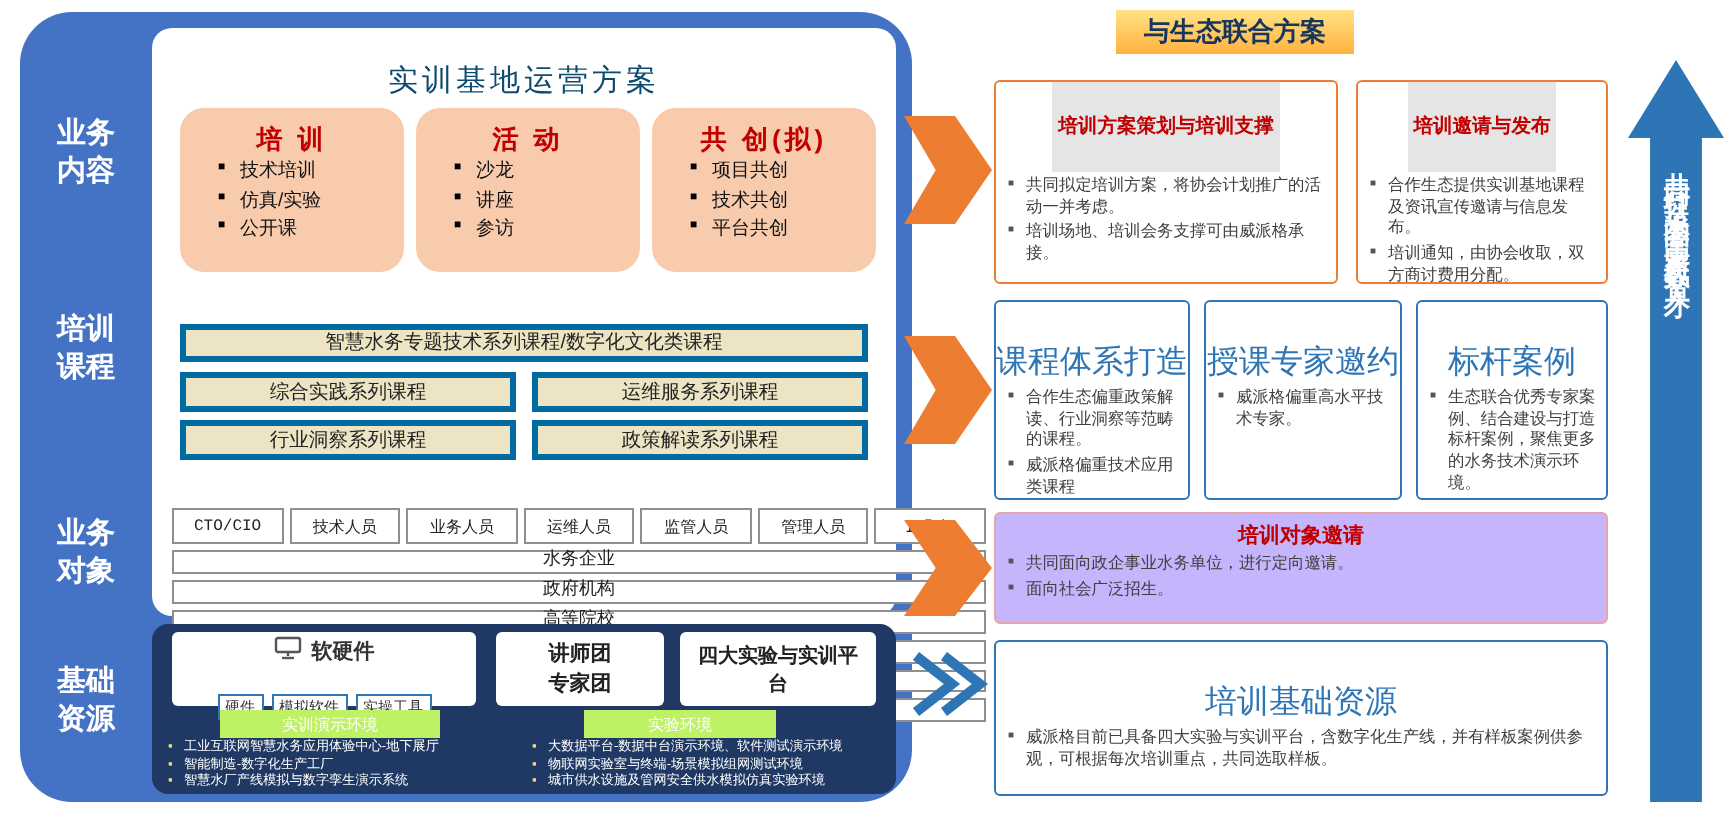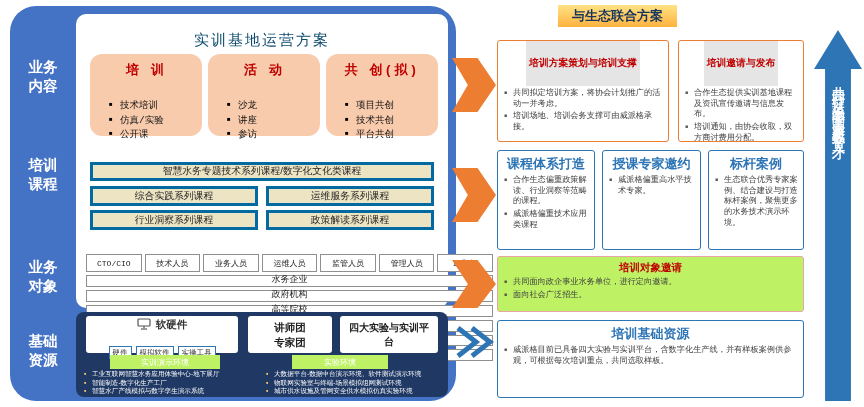--- a/index.html
+++ b/index.html
@@ -7,23 +7,23 @@
   body { font-family:"Liberation Sans","DejaVu Sans",sans-serif; background:#fff; }
   .canvas { position:relative; width:864px; height:407px; overflow:hidden; background:#fff; }
 
   
   .left-wrap { position:absolute; left:10px; top:6px; width:446px; height:395px; background:#4472C4; border-radius:26px; }
   .side-label { position:absolute; left:2px; width:62px; color:#fff; font-weight:bold; font-size:14.5px; line-height:1.3; text-align:center; white-space:pre-line; }
   .panel-white { position:absolute; left:66px; top:8px; width:372px; height:294px; background:#fff; border-radius:10px; }
   .panel-dark { position:absolute; left:66px; top:306px; width:372px; height:85px; background:#1F3864; border-radius:8px; }
   .main-title { padding-top:17px; text-align:center; color:#0c4a6e; font-size:15px; font-weight:normal; letter-spacing:2px; }
 
-  .obox { position:absolute; top:40px; width:112px; height:82px; background:#F8CBAD; border-radius:12px;font-family:Liberation Mono, monospace; }
+  .obox { position:absolute; top:40px; width:112px; height:82px; background:#F8CBAD; border-radius:12px; }
   .obox-title { margin-top:7px; text-align:center; color:#C00000; font-size:13px; font-weight:bold; letter-spacing:2px; }
-  .obox-list { list-style:none; margin-top:20px; padding-left:30px; }
+  .obox-list { list-style:none; margin-top:0; padding-left:30px; }
   .obox-list li { position:relative; font-size:9.5px; color:#111; line-height:1.55; }
   .obox-list li::before { content:"■"; position:absolute; left:-11px; top:1px; font-size:6px; color:#000; }
 
   .course-full, .course-cell { position:absolute; background:#EDE4C4; border:3px solid #0369a1; display:flex; align-items:center; justify-content:center; font-size:9.8px; color:#222; }
   .course-full { left:14px; top:148px; width:344px; height:19px; }
   .course-cell { width:168px; height:20px; }
 
   .aud-row { position:absolute; left:10px; width:407px; display:flex; gap:3px;font-family:Liberation Mono, monospace; }
   .aud-cell { flex:1; background:#fff; border:1px solid #8f8f8f; display:flex; align-items:center; justify-content:center; text-align:center; color:#222; }
   .aud1 { top:240px; } .aud1 .aud-cell { height:18px; font-size:8px; }
@@ -48,23 +48,23 @@
 
   
   .chev { position:absolute; background:#ED7D31; clip-path:polygon(0 0, 58% 0, 100% 50%, 58% 100%, 0 100%, 36% 50%); }
   .dbl-chev { position:absolute; left:452px; top:320px; }
 
   
   .eco-title { position:absolute; left:558px; top:5px; padding:2px 14px; font-size:13px; font-weight:bold; color:#17365D; background:linear-gradient(180deg,#FFE285 0%, #FFB23E 100%); }
   .rb { position:absolute; background:#fff; border-radius:3px; }
   .rb-orange { border:1.5px solid #ED7D31; }
   .rb-blue { border:1.5px solid #2E75B6; }
-  .rb-pink { background:#bef264; border:1px solid #E8A5A5; }
+  .rb-pink { background:#c4b5fd; border:1px solid #E8A5A5; }
   .rb-title-o { display:table; margin:0 auto 1px; background:#e5e5e5; color:#C00000; font-weight:bold; font-size:9.8px; padding:16px 3px; white-space:nowrap; }
-  .rb-title-b { text-align:center; color:#2E75B6; font-weight:bold; font-size:13px; margin-top:4px; }
+  .rb-title-b { text-align:center; color:#2E75B6; font-weight:normal; font-size:16px; margin-top:20px; }
   .rb-title-r { text-align:center; color:#C00000; font-weight:bold; font-size:10.5px; margin-top:4px; }
   .rb-list { list-style:none; margin:2px 5px 3px 0; padding-left:15px; }
   .rb-list li { position:relative; font-size:8.2px; color:#404040; line-height:1.3; margin-bottom:2px; }
   .rb-list li::before { content:"■"; position:absolute; left:-9px; top:1px; font-size:5px; color:#555; }
 
   
   .big-arrow { position:absolute; left:814px; top:30px; width:48px; height:371px; background:#2E75B6; clip-path:polygon(50% 0, 100% 10.5%, 77% 10.5%, 77% 100%, 23% 100%, 23% 10.5%, 0 10.5%); }
   .big-arrow-label { position:absolute; left:50%; top:46px; transform:translateX(-50%); writing-mode:vertical-lr; text-orientation:upright; color:#fff; font-weight:bold; font-size:13px; letter-spacing:5px; white-space:nowrap; }
 </style>
 </head>

